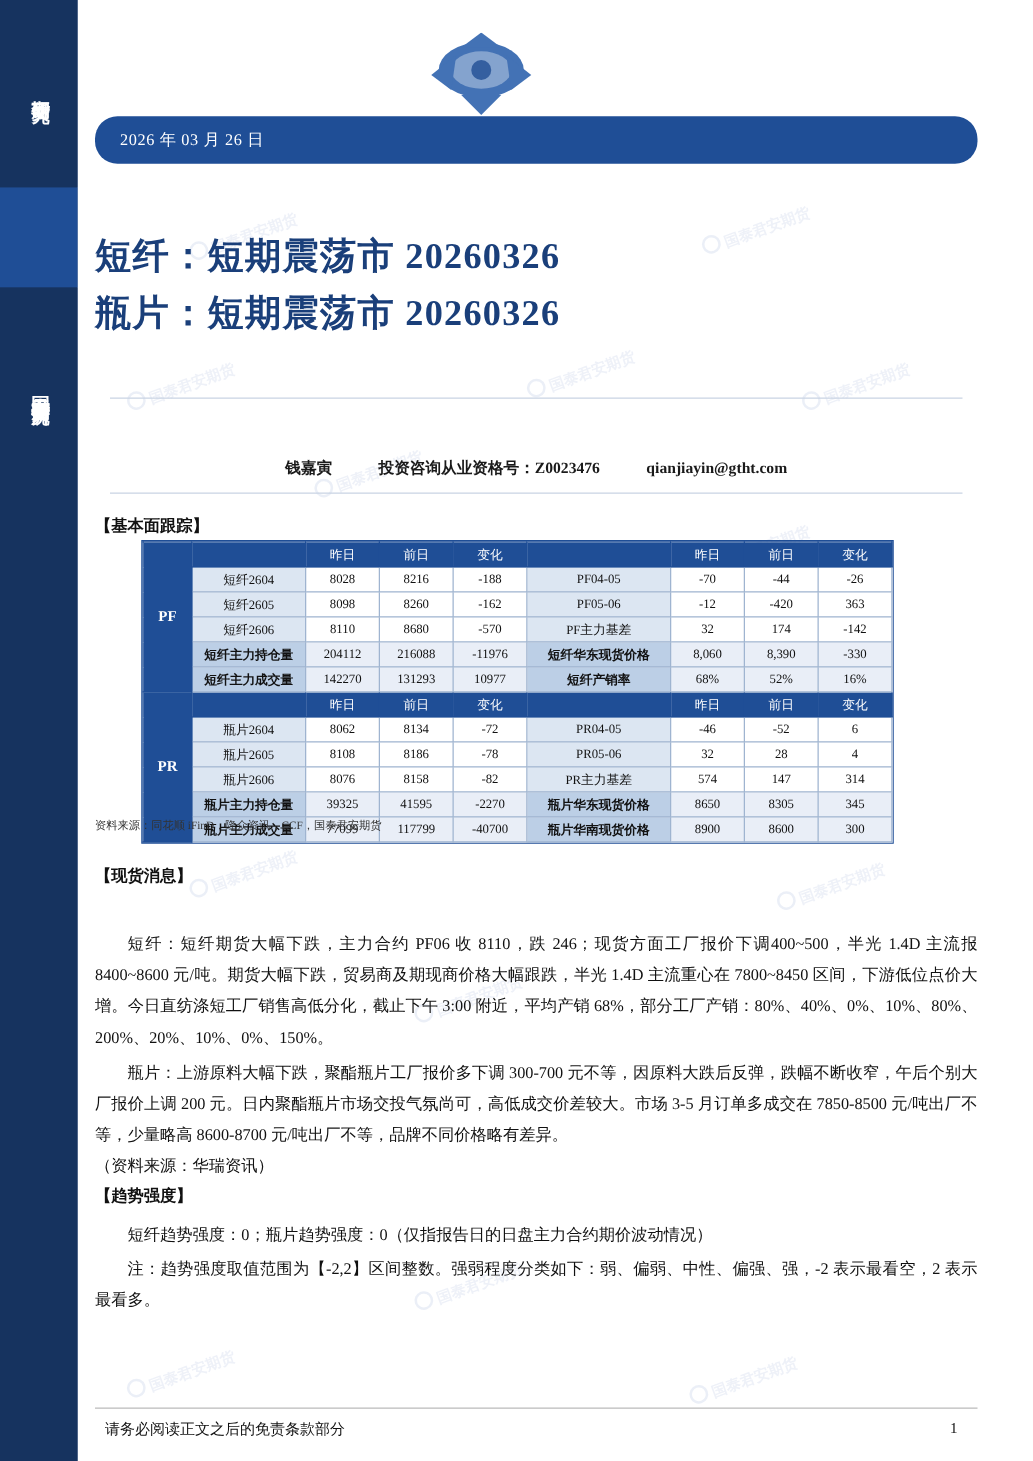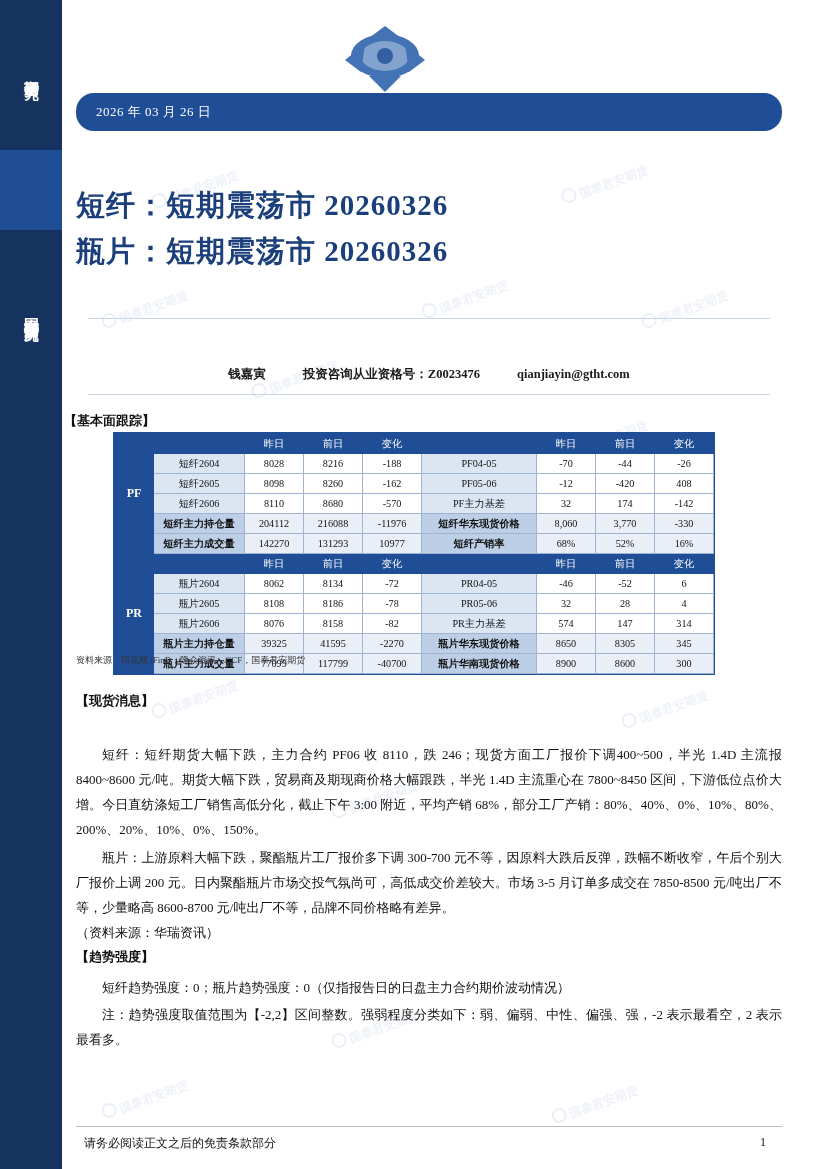--- a/index.html
+++ b/index.html
@@ -181,21 +181,21 @@
 </div>
 
 <div class="rule r1"></div>
 <div class="author-row">
   <span class="author-name">钱嘉寅</span>
   <span class="author-qual">投资咨询从业资格号：Z0023476</span>
   <span class="author-email">qianjiayin@gtht.com</span>
 </div>
 <div class="rule r2"></div>
 
-<div class="sec-head" style="left:64px;top:412px;">【基本面跟踪】</div>
+<div class="sec-head" style="left:76px;top:412px;">【基本面跟踪】</div>
 
 <div class="tbl-wrap">
   <table class="fund">
     <tbody id="tbl-body">
         <tr>
           <th class="blank" rowspan="6" style="background: rgb(31, 78, 150); color: rgb(255, 255, 255); font-weight: bold; font-size: 12px;">PF</th>
           <th></th>
           <th>昨日</th>
           <th>前日</th>
           <th>变化</th>
@@ -215,40 +215,40 @@
           <td class="val">-26</td>
         </tr>
         <tr>
           <td class="lbl">短纤2605</td>
           <td class="val">8098</td>
           <td class="val">8260</td>
           <td class="val">-162</td>
           <td class="mid">PF05-06</td>
           <td class="val">-12</td>
           <td class="val">-420</td>
-          <td class="val">408</td>
+          <td class="val">363</td>
         </tr>
         <tr>
           <td class="lbl">短纤2606</td>
           <td class="val">8110</td>
           <td class="val">8680</td>
           <td class="val">-570</td>
           <td class="mid">PF主力基差</td>
           <td class="val">32</td>
           <td class="val">174</td>
           <td class="val">-142</td>
         </tr>
         <tr>
           <td class="lbl-b">短纤主力持仓量</td>
           <td class="val-b">204112</td>
           <td class="val-b">216088</td>
           <td class="val-b">-11976</td>
           <td class="mid-b">短纤华东现货价格</td>
           <td class="val-b">8,060</td>
-          <td class="val-b">3,770</td>
+          <td class="val-b">8,390</td>
           <td class="val-b">-330</td>
         </tr>
         <tr>
           <td class="lbl-b">短纤主力成交量</td>
           <td class="val-b">142270</td>
           <td class="val-b">131293</td>
           <td class="val-b">10977</td>
           <td class="mid-b">短纤产销率</td>
           <td class="val-b">68%</td>
           <td class="val-b">52%</td>

